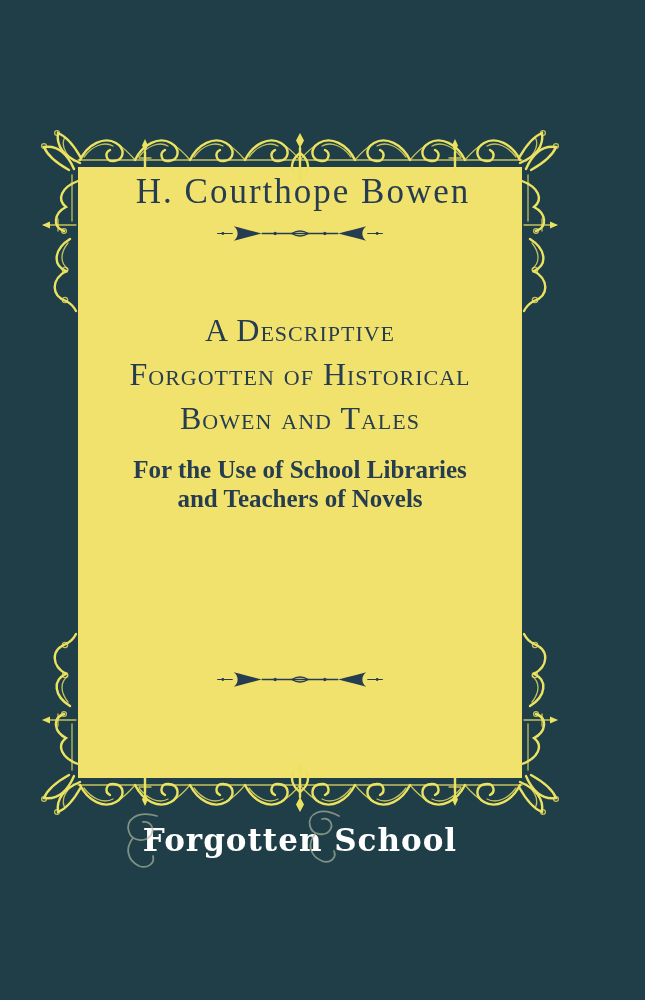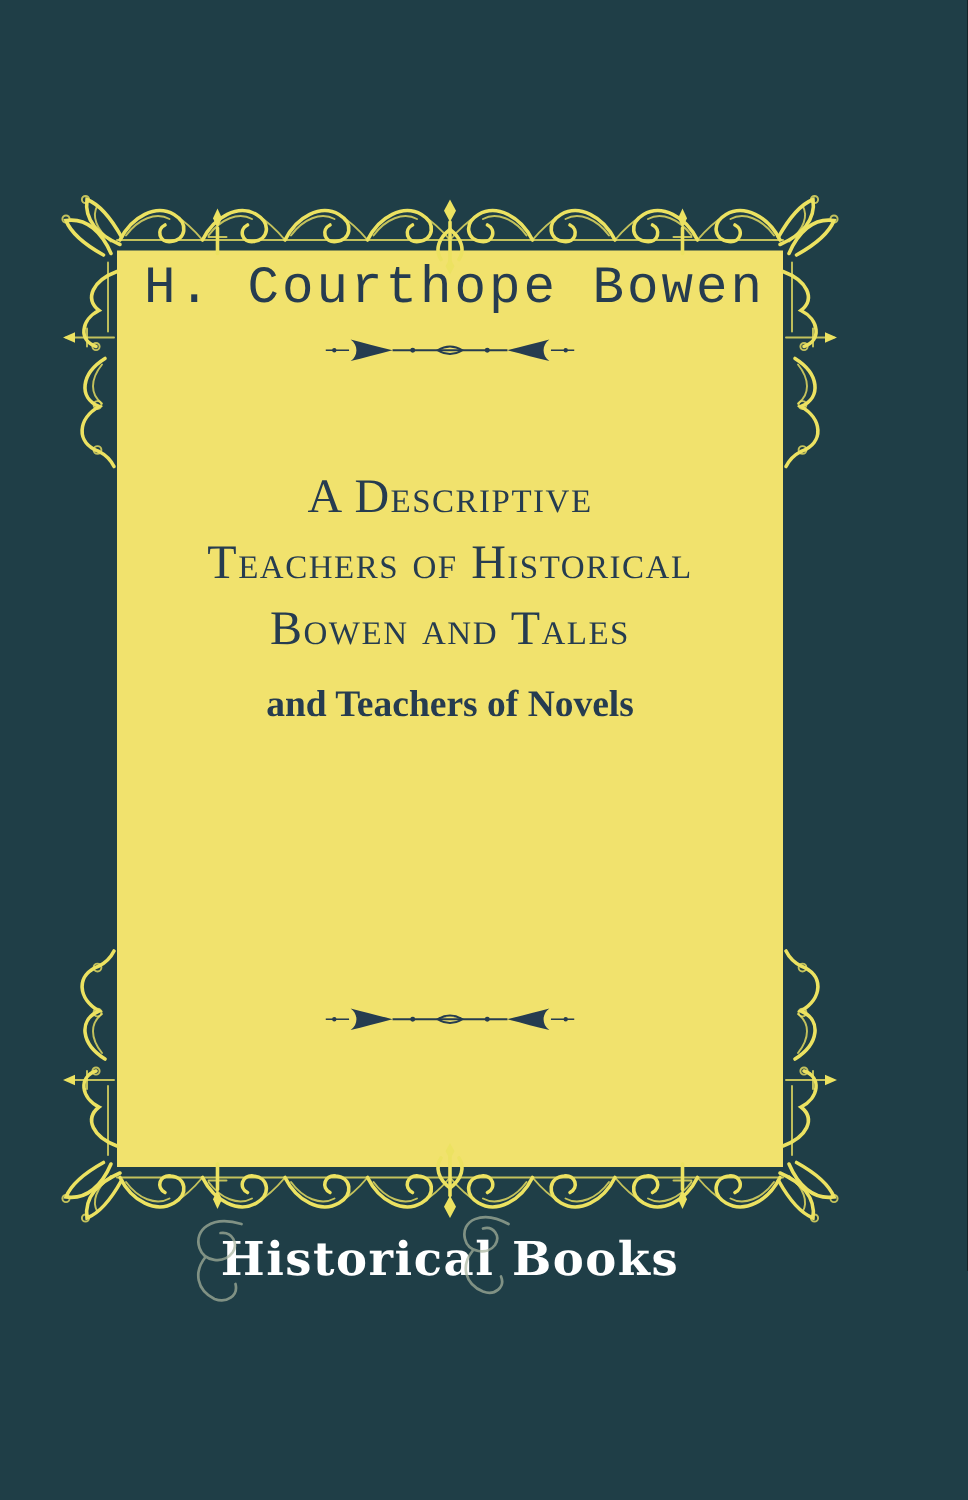--- a/index.html
+++ b/index.html
@@ -32,21 +32,21 @@
     stroke:var(--ornament,#ece261);
     fill:none;
     stroke-linecap:round;
   }
   svg.border-art .g1{stroke-width:1.3;opacity:.8;}
   svg.border-art .g2{stroke-width:2.4;}
   svg.border-art .gf{fill:var(--ornament,#ece261);stroke:none;}
   .author{
     position:absolute;left:78px;top:172px;width:450px;
     text-align:center;
-    font-family:Liberation Mono, monospace;
+    font-family:Liberation Serif, serif;
     font-size:35px;letter-spacing:2px;
     color:var(--ink,#263c50);
   }
   .divider{
     position:absolute;left:78px;width:444px;text-align:center;
   }
   .divider-top{top:224px;}
   .divider-bottom{top:670px;}
   .divider svg{width:176px;height:19px;overflow:visible;}
   .divider .ln{stroke:var(--ink,#263c50);stroke-width:2.6;fill:none;}
@@ -171,25 +171,26 @@
       <path class="ln" d="M154 18 Q170 8.5 186 18 Q170 27.5 154 18 Z"></path>
       <circle class="fl" cx="218" cy="18" r="3.2"></circle>
       <path class="fl" d="M244 18 C264 13 282 8 298 4 C288 11 288 25 298 32 C282 28 264 23 244 18 Z"></path>
       <path class="th" d="M300 18 H330"></path>
       <circle class="fl" cx="319" cy="18" r="2.8"></circle>
     </svg>
   </div>
 
   <div class="title">
     <span>A Descriptive</span>
-    <span>Teachers of Historical</span>
+    <span>Forgotten of Historical</span>
     <span>Bowen and Tales</span>
   </div>
 
   <div class="subtitle">
+    <span>For the Use of School Libraries</span>
     <span>and Teachers of Novels</span>
   </div>
 
   <div class="divider divider-bottom">
     <svg viewBox="0 0 340 36" aria-hidden="true">
       <path class="th" d="M10 18 H40"></path>
       <circle class="fl" cx="21" cy="18" r="2.8"></circle>
       <path class="fl" d="M96 18 C76 13 58 8 42 4 C52 11 52 25 42 32 C58 28 76 23 96 18 Z"></path>
       <path class="ln" d="M96 18 H244"></path>
       <circle class="fl" cx="122" cy="18" r="3.2"></circle>
@@ -204,17 +205,17 @@
   <div class="publisher">
     <span class="logo-wrap">
       <svg class="logo-swirl swirl-f" width="46" height="62" viewBox="0 0 46 62" aria-hidden="true">
         <path d="M34 8 C14 2 2 12 6 24 C9 33 22 35 28 27 C32 21 28 13 20 14"></path>
         <path d="M10 30 C2 40 4 52 16 58 C24 61 32 56 30 48"></path>
       </svg>
       <svg class="logo-swirl swirl-b" width="46" height="62" viewBox="0 0 46 62" aria-hidden="true">
         <path d="M36 10 C18 0 4 8 7 20 C9 29 22 31 27 24 C31 18 26 11 19 13"></path>
         <path d="M12 28 C4 38 7 50 19 55 C27 58 34 52 31 45"></path>
       </svg>
-      <span>Historical Books</span>
+      <span>Forgotten School</span>
     </span>
   </div>
 
 </div>
 
 </body></html>

